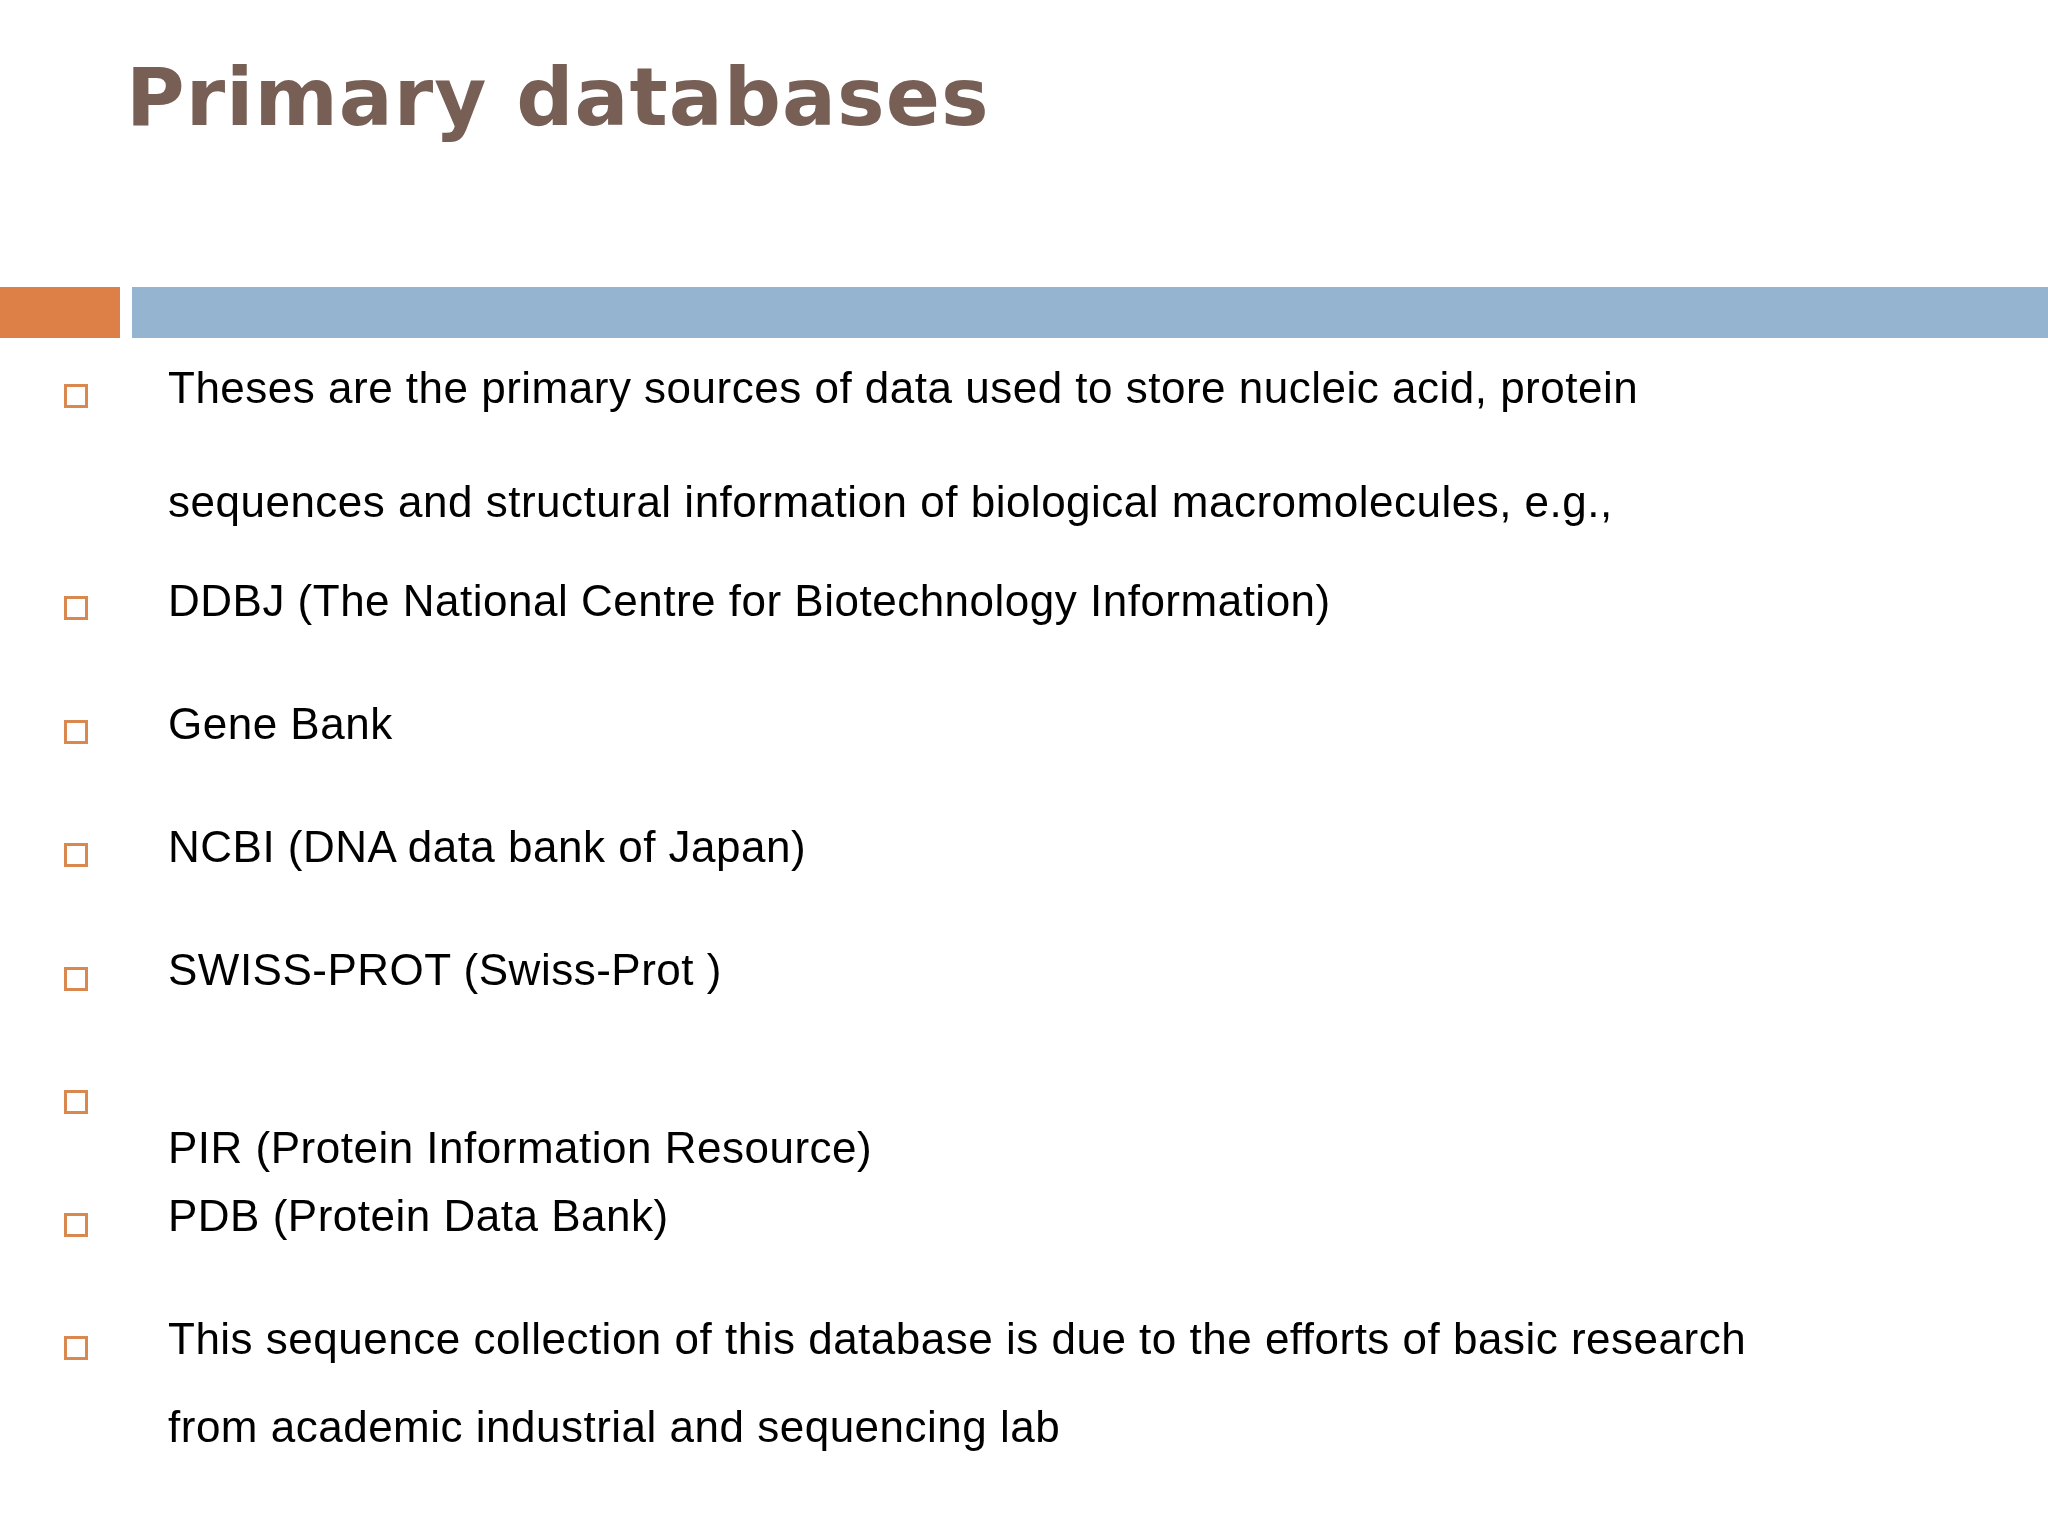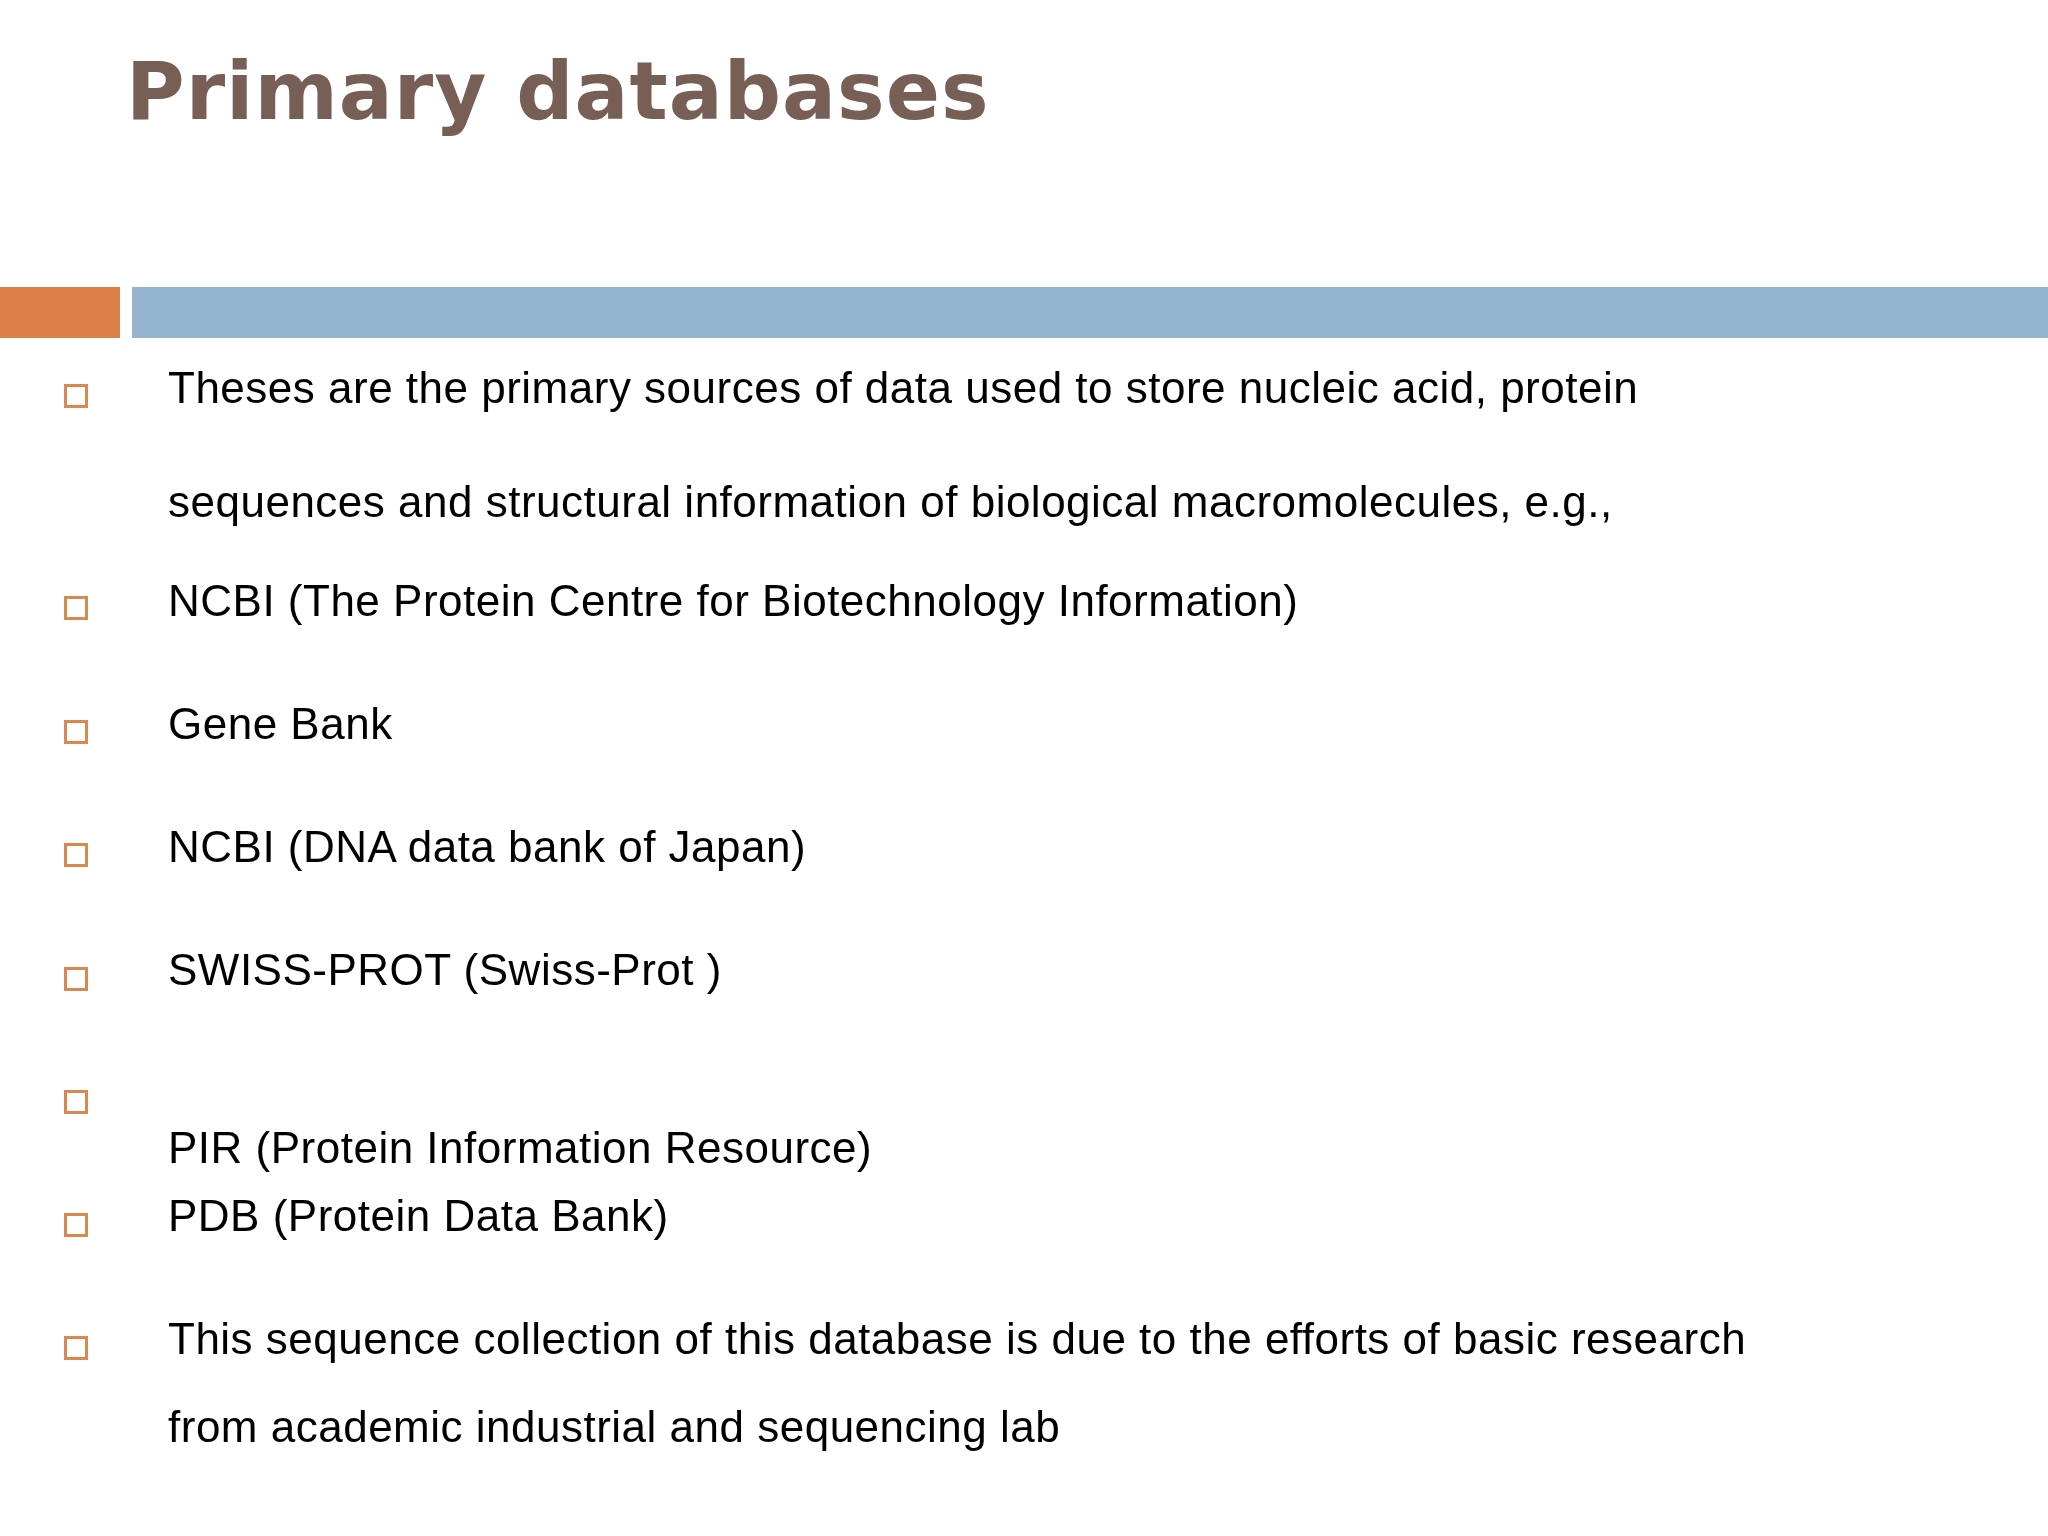--- a/index.html
+++ b/index.html
@@ -1,18 +1,18 @@
 <!DOCTYPE html>
 <html><head>
 <meta charset="utf-8">
 <style>
   html, body { margin: 0; padding: 0; background: #ffffff; }
   body { width: 2048px; height: 1536px; position: relative; overflow: hidden;
          font-family: "Liberation Sans", sans-serif; }
-  .title { position: absolute; left: 126px; top: 32px; margin: 0;
+  .title { position: absolute; left: 126px; top: 38px; margin: 0;
            font-family: "DejaVu Sans", sans-serif; font-weight: bold;
            font-size: 80px; line-height: 120px; letter-spacing: 1px; color: #775f55; white-space: nowrap; }
   .bar-accent { position: absolute; left: 0; top: 287px; width: 120px; height: 51px; background: #dc8047; }
   .bar-main { position: absolute; left: 132px; top: 287px; width: 1916px; height: 51px; background: #94b4d0; }
   .item { position: absolute; left: 0; width: 2048px; }
   .bullet { position: absolute; left: 64px; width: 18px; height: 18px;
             border: 3px solid #d9884f; box-sizing: content-box; }
   .line { position: absolute; left: 134px; font-size: 44px; line-height: 44px; color: #000000;
           white-space: nowrap; letter-spacing: 0.5px; margin-left: 34px; }
   .bold { font-weight: normal; }
@@ -28,21 +28,21 @@
 <div>
 
   <div class="item">
     <span class="bullet" style="top:384px"></span>
     <span class="line" style="top:366px">Theses are the primary sources of data used to store nucleic acid, protein</span>
     <span class="line" style="top:480px">sequences and structural information of biological macromolecules, e.g.,</span>
   </div>
 
   <div class="item">
     <span class="bullet" style="top:596px"></span>
-    <span class="line" style="top:579px">NCBI (The Protein Centre for Biotechnology Information)</span>
+    <span class="line" style="top:579px">DDBJ (The National Centre for Biotechnology Information)</span>
   </div>
 
   <div class="item">
     <span class="bullet" style="top:720px"></span>
     <span class="line" style="top:702px">Gene Bank</span>
   </div>
 
   <div class="item">
     <span class="bullet" style="top:843px"></span>
     <span class="line" style="top:825px">NCBI (DNA data bank of Japan)</span>

